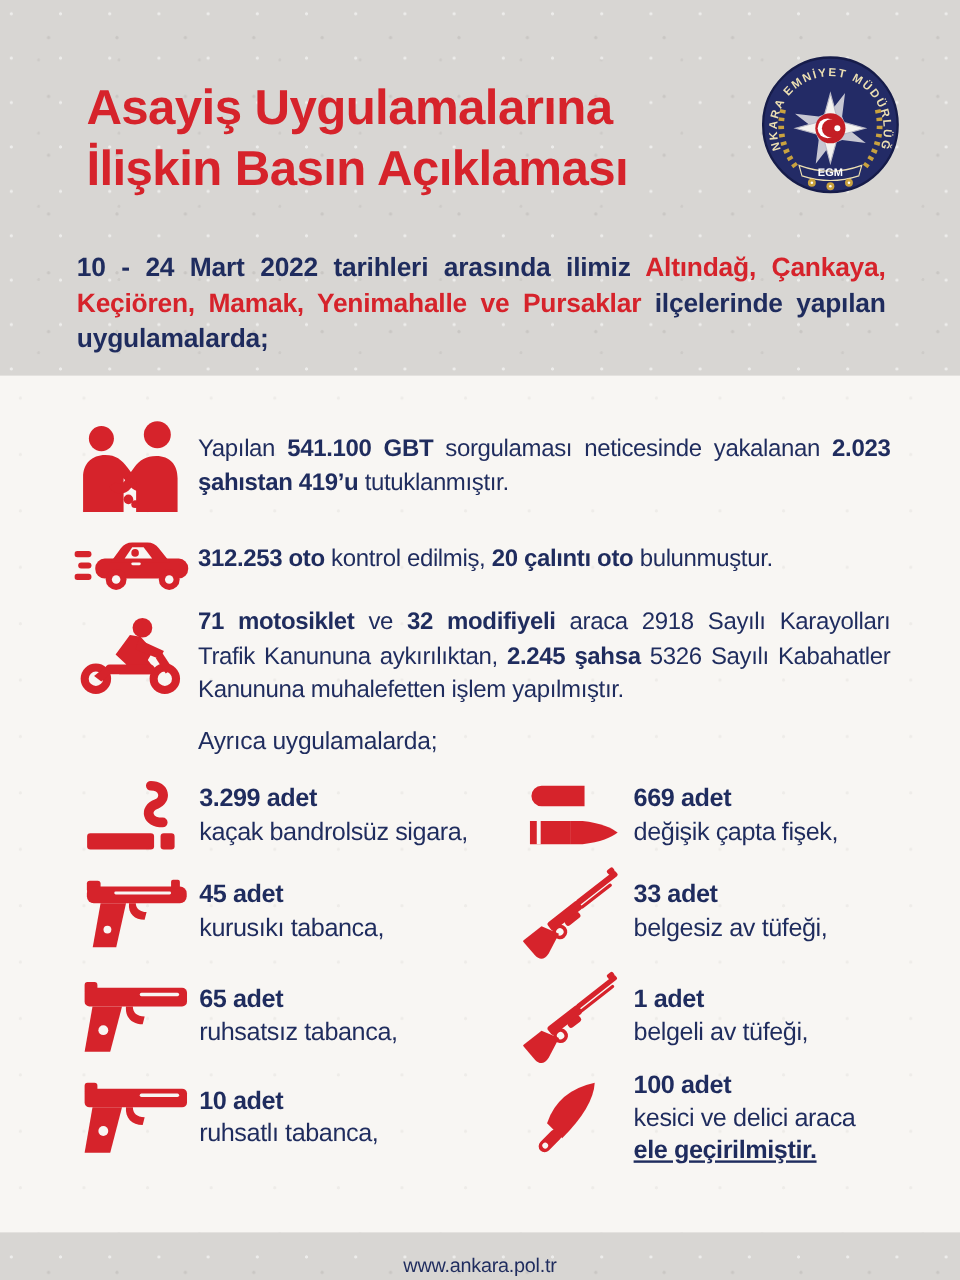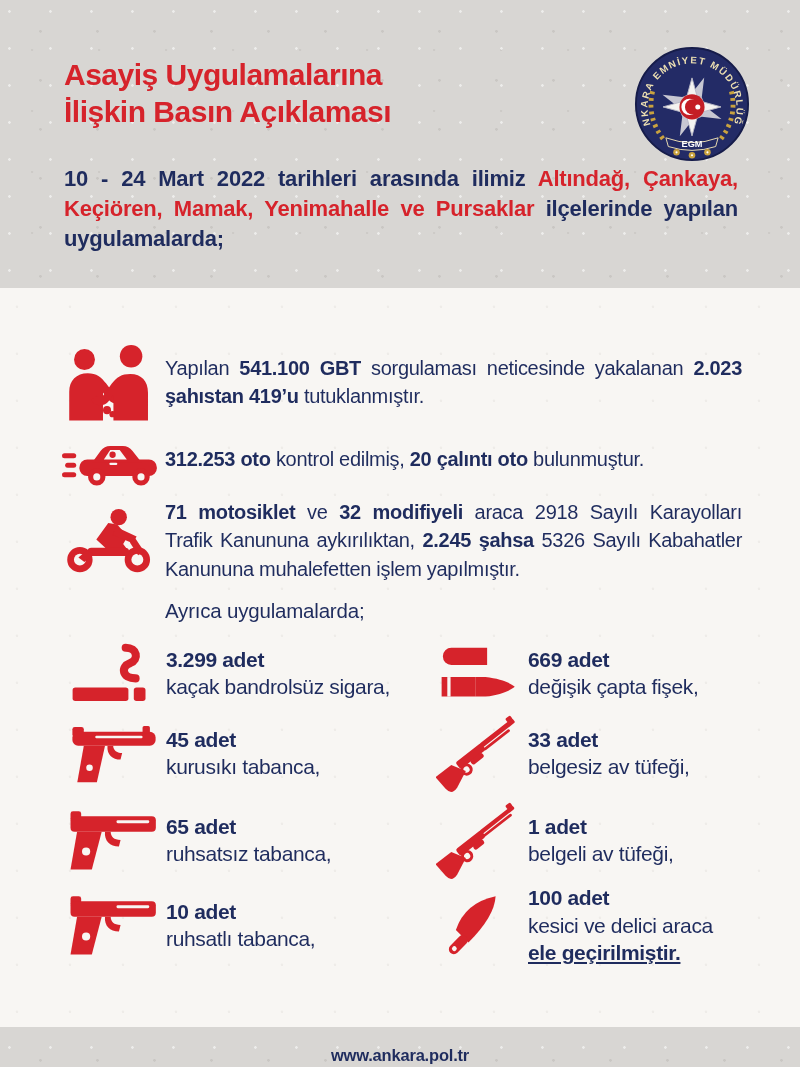--- a/index.html
+++ b/index.html
@@ -18,35 +18,35 @@
     background-image:
       radial-gradient(circle at 23% 31%, rgba(255,255,255,.55) 0 1px, transparent 1.6px),
       radial-gradient(circle at 71% 64%, rgba(110,105,100,.14) 0 1px, transparent 1.7px),
       radial-gradient(circle at 48% 82%, rgba(110,105,100,.10) 0 1px, transparent 1.5px);
     background-size:41px 37px,57px 49px,67px 61px;
     font-family:"Liberation Sans", sans-serif;
     color:var(--navy);
   }
   .header{position:relative;padding:56px 56px 0 64px;flex:0 0 auto;}
   .title{
-    margin:0;font-size:30px;line-height:1.24;font-weight:700;
+    margin:8px;font-size:41px;line-height:1.24;font-weight:700;
     color:var(--red);letter-spacing:-.5px;
   }
   .logo{position:absolute;top:44px;right:50px;width:116px;height:120px;}
   .logo svg{display:block;width:100%;height:100%;}
   .intro{
     margin:34px 62px 0 64px;font-size:22px;line-height:1.36;font-weight:700;
     letter-spacing:-.2px;text-align:justify;color:var(--navy);
   }
   .intro .red{color:var(--red);}
   .card{
-    flex:1 1 auto;margin-top:34px;background-color:var(--card);
+    flex:1 1 auto;margin-top:16px;background-color:var(--card);
     background-image:radial-gradient(circle at 32% 40%, rgba(120,115,108,.08) 0 1px, transparent 1.6px);
     background-size:53px 47px;
-    padding:55px 58px 0 62px;
+    padding:36px 58px 0 62px;
   }
   .row{display:flex;align-items:center;margin-bottom:10px;}
   .row .iconbox{flex:0 0 103px;display:flex;justify-content:flex-start;align-items:center;}
   .rowtext{
     flex:1 1 auto;margin:0;font-size:20px;line-height:1.42;letter-spacing:-.3px;
     font-weight:500;color:var(--navy);text-align:justify;
   }
   .rowtext.nowrap{white-space:nowrap;text-align:left;}
   .b{font-weight:700;}
   .ayrica{margin:16px 0 14px 103px;font-size:20.5px;font-weight:400;letter-spacing:-.2px;color:var(--navy);}
@@ -56,21 +56,21 @@
   .item.right .iconbox{flex:0 0 98px;}
   .itemtext{font-size:21px;line-height:1.3;letter-spacing:-.35px;color:var(--navy);}
   .count{display:block;font-weight:700;}
   .label{display:block;font-weight:500;}
   .label.bold{font-weight:700;text-decoration:underline;}
   .icon{color:var(--red);}
   .icon svg{display:block;}
   .footer{
     flex:0 0 40px;margin-top:auto;display:flex;align-items:center;justify-content:center;
   }
-  .footer span{font-size:16.5px;font-weight:700;color:var(--navy);letter-spacing:-.2px;margin-top:16px;}
+  .footer span{font-size:16.5px;font-weight:400;color:var(--navy);letter-spacing:-.2px;margin-top:16px;}
 </style>
 </head>
 <body>
 
 <header class="header">
   <h1 class="title"><span>Asayiş Uygulamalarına</span><br><span>İlişkin Basın Açıklaması</span></h1>
   <div class="logo">
     <svg viewBox="0 0 120 124" aria-hidden="true">
       <circle cx="60" cy="62" r="58" fill="#232b66" stroke="#161c4a" stroke-width="2"></circle>
       <path id="ringArc" d="M16.9 82.1 A46 46 0 1 1 103.1 82.1" fill="none"></path>

